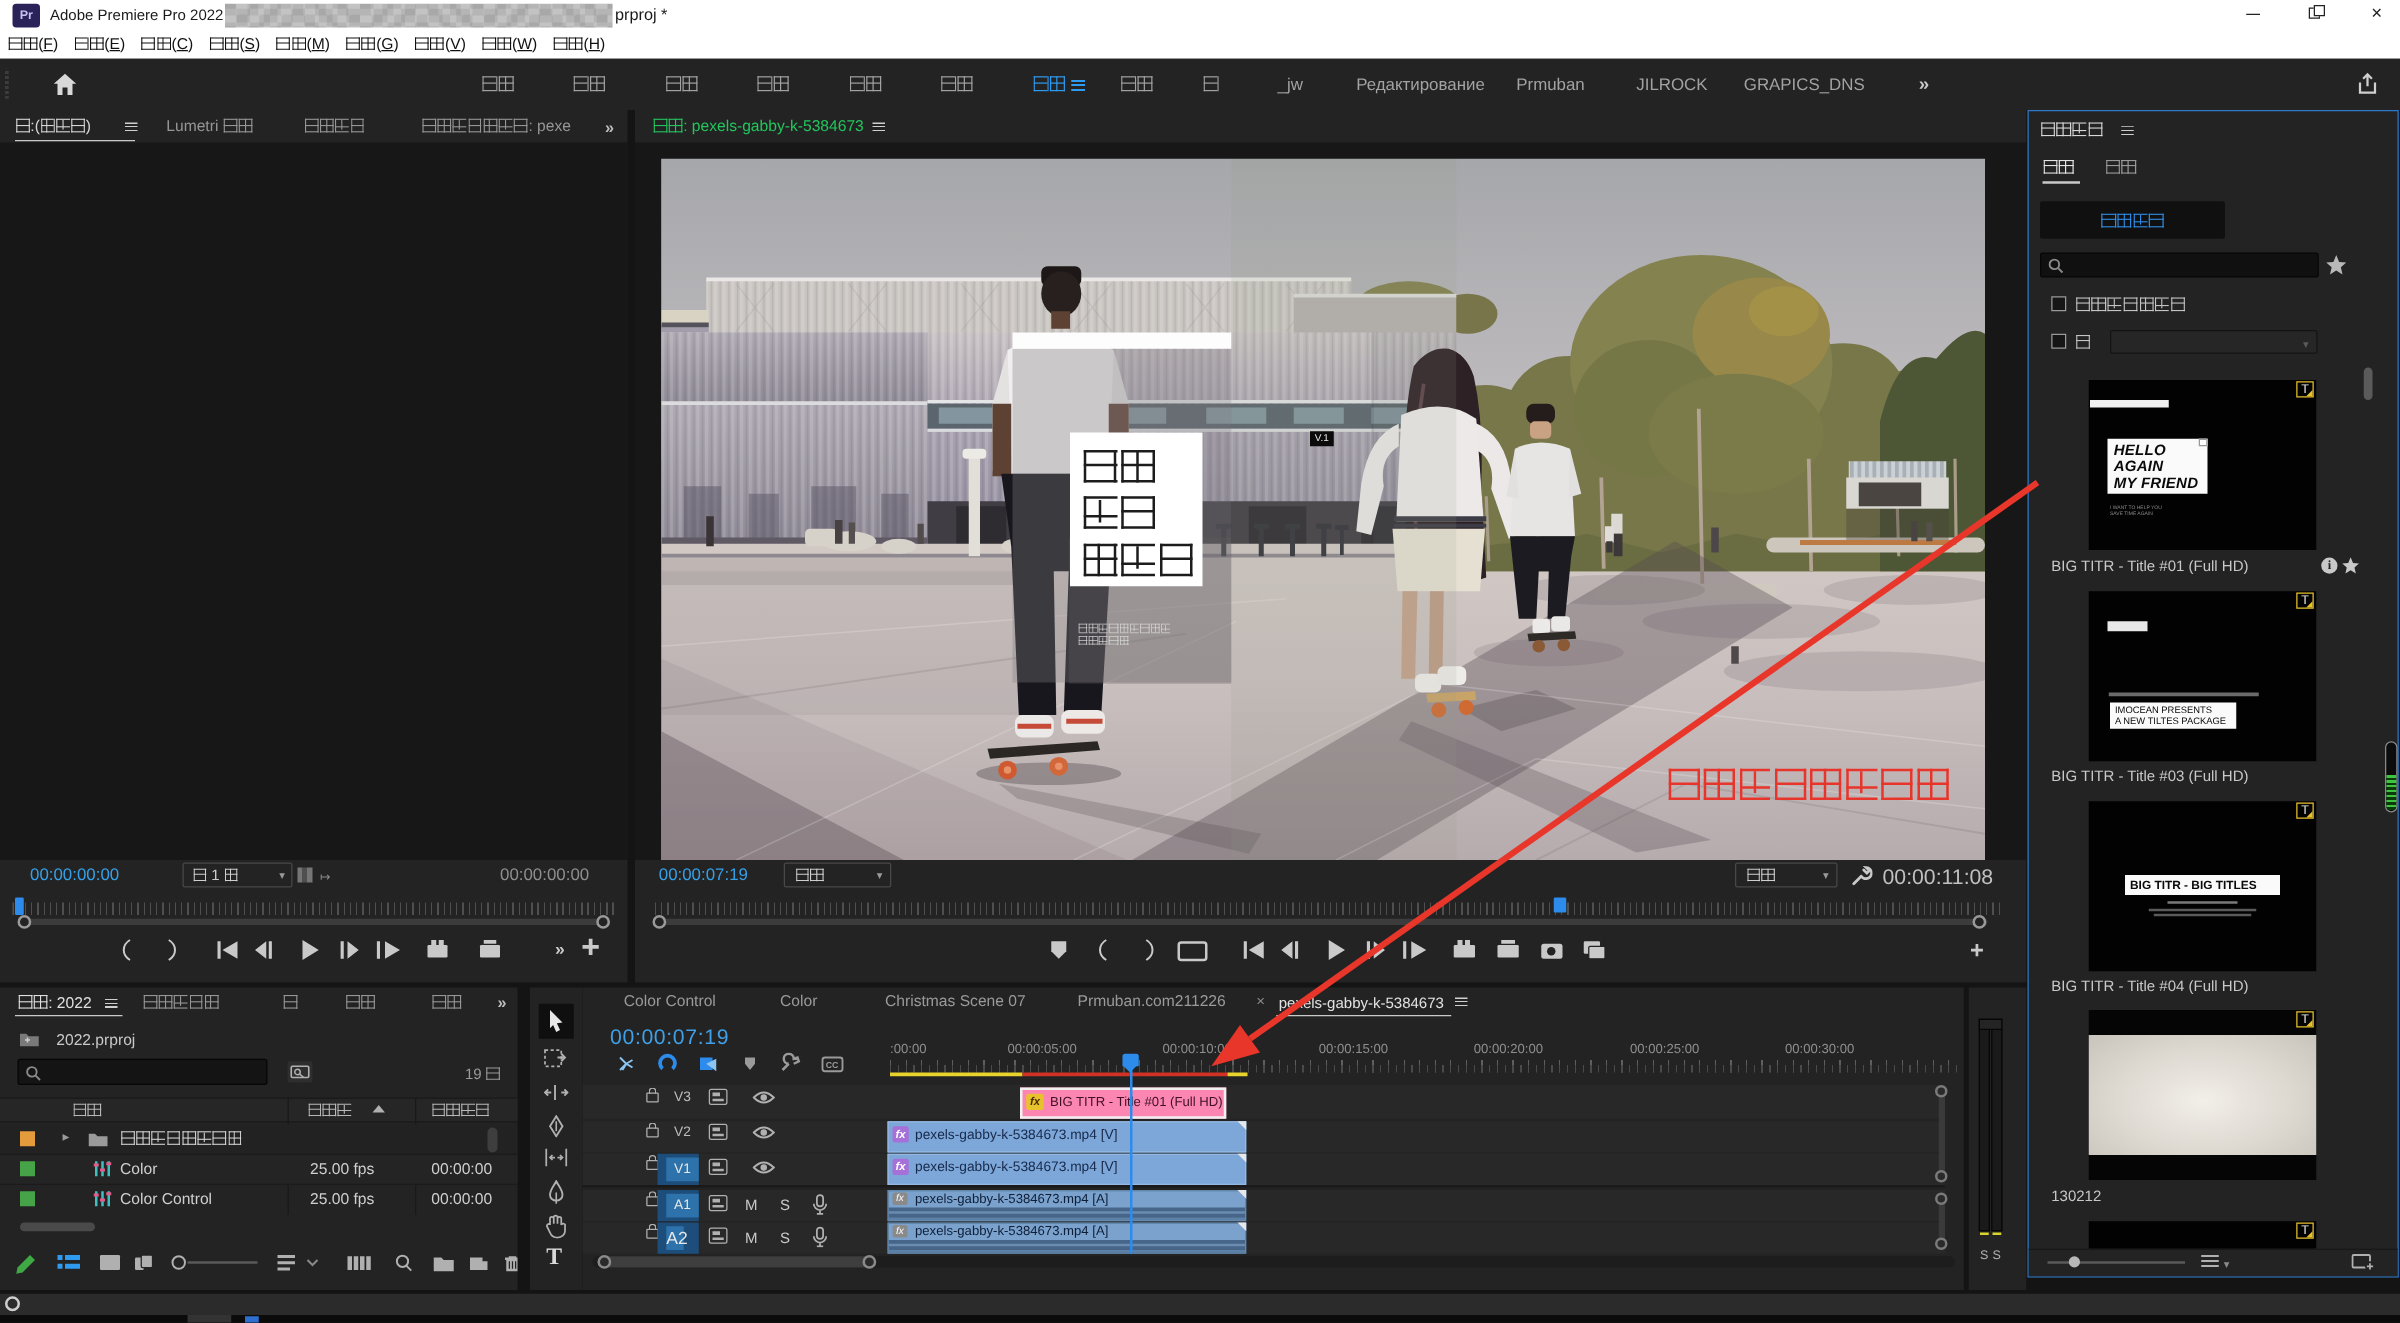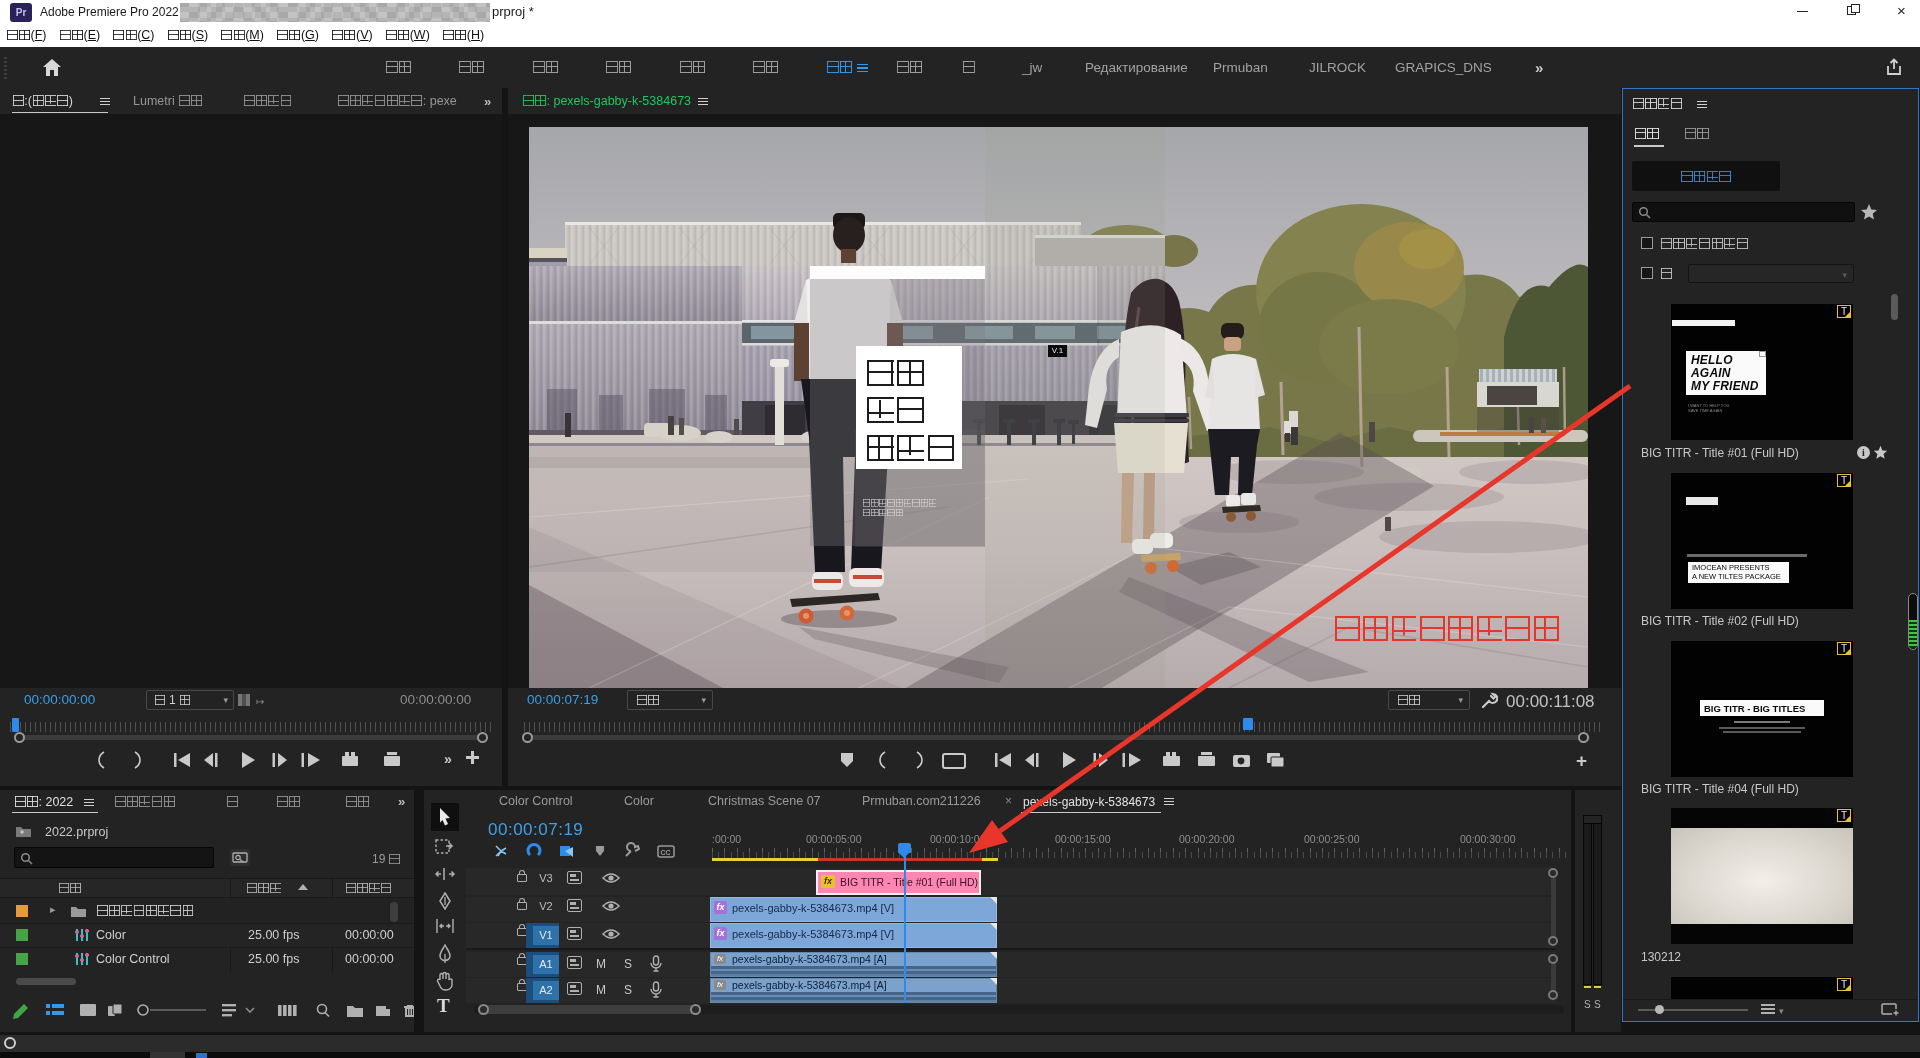--- a/index.html
+++ b/index.html
@@ -564,21 +564,21 @@
     </g>
   </svg>
 
   <div class="ab" style="left:244px;top:43px;width:861px;height:16px;color:#8e8e8e;font-size:10.5px;">
     <span class="ab" style="left:2px;">:00:00</span>
     <span class="ab" style="left:96px;">00:00:05:00</span>
     <span class="ab" style="left:220px;">00:00:10:00</span>
     <span class="ab" style="left:345px;">00:00:15:00</span>
     <span class="ab" style="left:469px;">00:00:20:00</span>
     <span class="ab" style="left:594px;">00:00:25:00</span>
-    <span class="ab" style="left:718px;margin-left:32px;">00:00:30:00</span>
+    <span class="ab" style="left:718px;">00:00:30:00</span>
   </div>
   <div class="ab" style="left:246px;top:58px;width:859px;height:10px;background:repeating-linear-gradient(90deg,#5f5f5f 0 1px,transparent 1px 12.45px);"></div>
   <div class="ab" style="left:246px;top:62px;width:859px;height:6px;background:repeating-linear-gradient(90deg,#4a4a4a 0 1px,transparent 1px 6.225px);"></div>
 
   <div class="ab" style="left:246px;top:68px;width:106px;height:3px;background:#e8d22c;"></div>
   <div class="ab" style="left:352px;top:68px;width:164px;height:3px;background:#d03325;"></div>
   <div class="ab" style="left:516px;top:68px;width:16px;height:3px;background:#e8d22c;"></div>
 
   <div class="ab" style="left:0;top:78px;width:1090px;height:27px;background:#282828;"></div>
   <div class="ab" style="left:0;top:107px;width:1090px;height:25px;background:#282828;"></div>
@@ -631,21 +631,21 @@
   <div class="ab" style="left:130px;top:167px;color:#c9c9c9;font-size:12px;">M</div>
   <div class="ab" style="left:158px;top:167px;color:#c9c9c9;font-size:12px;">S</div>
   <svg class="ab" style="left:184px;top:165px;" width="12" height="17" viewBox="0 0 12 17">
       <rect x="3.5" y="1" width="5" height="9" rx="2.5" fill="none" stroke="#b0b0b0" stroke-width="1.4"></rect>
       <path d="M1 8 a5 5 0 0 0 10 0 M6 13 v3 M3.5 16 h5" fill="none" stroke="#b0b0b0" stroke-width="1.4"></path>
     </svg>
 
   <div class="ab" style="left:51px;top:193px;width:10px;height:8px;border:1.5px solid #b0b0b0;border-radius:1px;"></div>
     <div class="ab" style="left:53px;top:189px;width:6px;height:5px;border:1.5px solid #b0b0b0;border-bottom:none;border-radius:3px 3px 0 0;"></div>
   <div class="ab" style="left:60px;top:188px;width:33px;height:25px;background:#1d4d7a;"></div>
-  <div class="ab" style="left:67px;top:191px;width:26px;height:19px;background:#2d72aa;color:#e8e8e8;font-size:11px;text-align:center;line-height:19px;">A2</div>
+  <div class="ab" style="left:67px;top:191px;width:14px;height:19px;background:#2d72aa;color:#e8e8e8;font-size:14px;text-align:center;line-height:19px;">A2</div>
   <div class="ab" style="left:101px;top:192px;width:15px;height:13px;border:1.5px solid #b0b0b0;border-radius:2px;"></div>
     <div class="ab" style="left:104px;top:195px;width:6px;height:3px;background:#b0b0b0;"></div>
     <div class="ab" style="left:104px;top:200px;width:9px;height:2px;background:#b0b0b0;"></div>
   <div class="ab" style="left:130px;top:193px;color:#c9c9c9;font-size:12px;">M</div>
   <div class="ab" style="left:158px;top:193px;color:#c9c9c9;font-size:12px;">S</div>
   <svg class="ab" style="left:184px;top:191px;" width="12" height="17" viewBox="0 0 12 17">
       <rect x="3.5" y="1" width="5" height="9" rx="2.5" fill="none" stroke="#b0b0b0" stroke-width="1.4"></rect>
       <path d="M1 8 a5 5 0 0 0 10 0 M6 13 v3 M3.5 16 h5" fill="none" stroke="#b0b0b0" stroke-width="1.4"></path>
     </svg>
 
@@ -751,21 +751,21 @@
   <div class="ab" style="left:48px;top:384px;width:182px;height:136px;background:#020202;">
     <div class="ab" style="left:15px;top:24px;width:32px;height:8px;background:#e8e8e8;"></div>
     <div class="ab" style="left:16px;top:81px;width:120px;height:2.5px;background:#6a6a6a;"></div>
     <div class="ab" style="left:17px;top:89px;width:101px;height:21px;background:#fafafa;"></div>
     <div class="ab" style="left:21px;top:91px;color:#0a0a0a;font-size:7.5px;line-height:8.5px;font-weight:normal;">IMOCEAN PRESENTS<br>A NEW TILTES PACKAGE</div>
     <div class="ab" style="left:166px;top:1px;width:14px;height:13px;border:1.5px solid #e8c22c;">
         <span style="position:absolute;left:3px;top:0px;color:#e8e8e8;font-size:10px;">T</span>
         <span style="position:absolute;right:0;bottom:0;width:0;height:0;border-left:5px solid transparent;border-bottom:5px solid #e8c22c;"></span>
       </div>
   </div>
-  <div class="ab" style="left:18px;top:525px;color:#c8c8c8;font-size:12px;">BIG TITR - Title #02 (Full HD)</div>
+  <div class="ab" style="left:18px;top:525px;color:#c8c8c8;font-size:12px;">BIG TITR - Title #03 (Full HD)</div>
   <div class="ab" style="left:48px;top:552px;width:182px;height:136px;background:#020202;">
     <div class="ab" style="left:29px;top:59px;width:124px;height:16px;background:#fafafa;"></div>
     <div class="ab" style="left:33px;top:62px;color:#0a0a0a;font-size:9.5px;font-weight:bold;">BIG TITR - BIG TITLES</div>
     <div class="ab" style="left:63px;top:80px;width:56px;height:2px;background:#7a7a7a;"></div>
     <div class="ab" style="left:48px;top:86px;width:86px;height:1.5px;background:#5a5a5a;"></div>
     <div class="ab" style="left:52px;top:90px;width:78px;height:1.5px;background:#5a5a5a;"></div>
     <div class="ab" style="left:166px;top:1px;width:14px;height:13px;border:1.5px solid #e8c22c;">
         <span style="position:absolute;left:3px;top:0px;color:#e8e8e8;font-size:10px;">T</span>
         <span style="position:absolute;right:0;bottom:0;width:0;height:0;border-left:5px solid transparent;border-bottom:5px solid #e8c22c;"></span>
       </div>

